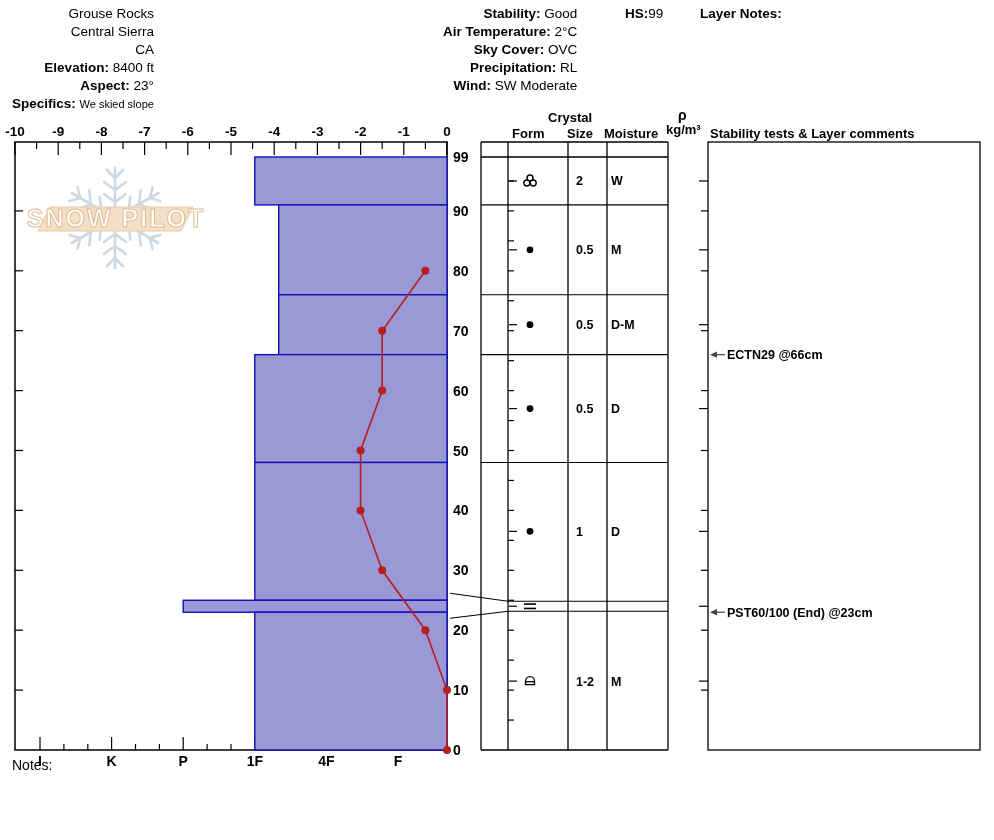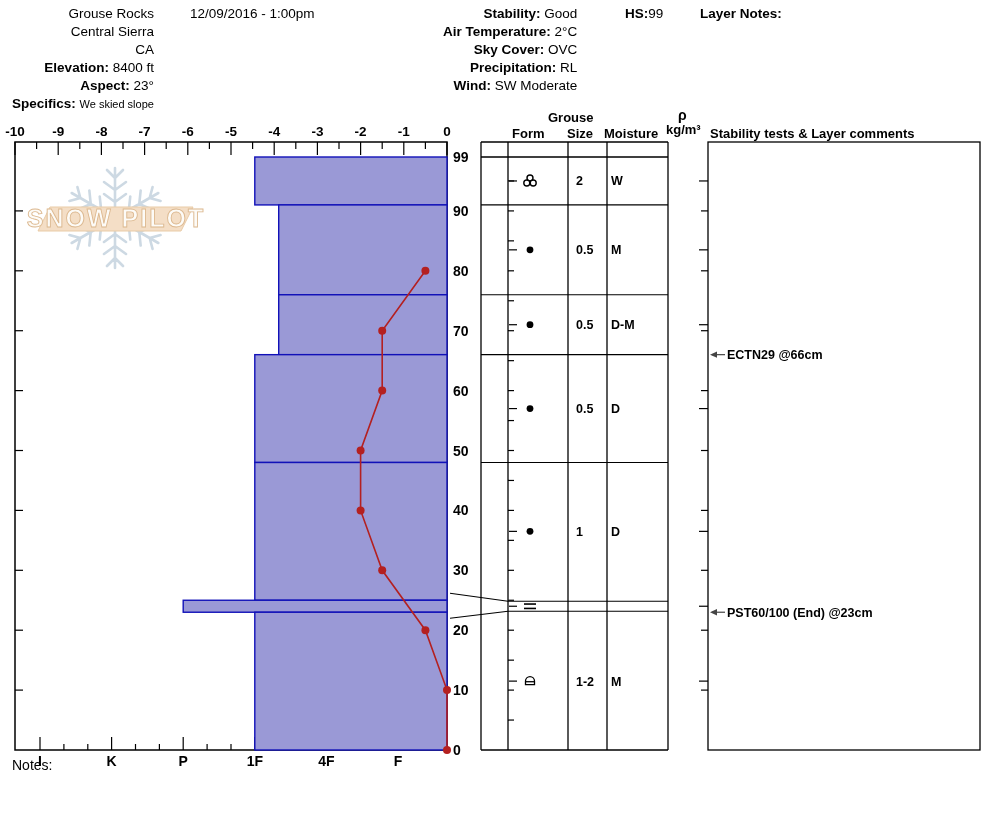--- a/index.html
+++ b/index.html
@@ -293,34 +293,33 @@
   <div id="header-block">
       <div class="hcol" style="left: 12px;">
         <div class="hline"><span>Grouse Rocks</span></div>
         <div class="hline"><span>Central Sierra</span></div>
         <div class="hline"><span>CA</span></div>
         <div class="hline"><b>Elevation: </b><span>8400 ft</span></div>
         <div class="hline"><b>Aspect: </b><span>23°</span></div>
         <div class="hline"><b>Specifics: </b><span class="small">We skied slope</span></div>
       </div>
       <div class="hcol" style="left: 190px;">
-        <div class="hline"><span>12/09/2016 - 1:00pm</span></div>
       </div>
       <div class="hcol" style="left: 443px;">
         <div class="hline"><b>Stability: </b><span>Good</span></div>
         <div class="hline"><b>Air Temperature: </b><span>2°C</span></div>
         <div class="hline"><b>Sky Cover: </b><span>OVC</span></div>
         <div class="hline"><b>Precipitation: </b><span>RL</span></div>
         <div class="hline"><b>Wind: </b><span>SW Moderate</span></div>
       </div>
       <div class="hcol" style="left: 625px;"><b>HS:</b><span>99</span></div>
       <div class="hcol" style="left: 700px;"><b>Layer Notes:</b><span></span></div>
     </div>
 
-  <div class="th" style="left:548px;top:110px">Grouse</div>
+  <div class="th" style="left:548px;top:110px">Crystal</div>
   <div class="th" style="left:512px;top:126px">Form</div>
   <div class="th" style="left:567px;top:126px">Size</div>
   <div class="th" style="left:604px;top:126px">Moisture</div>
   <div class="th" style="left:678px;top:107px;font-size:14px">ρ</div>
   <div class="th" style="left:666px;top:122px">kg/m³</div>
   <div class="th" style="left:710px;top:126px">Stability tests &amp; Layer comments</div>
 
   <div class="notes">Notes:</div>
 </div>
 

